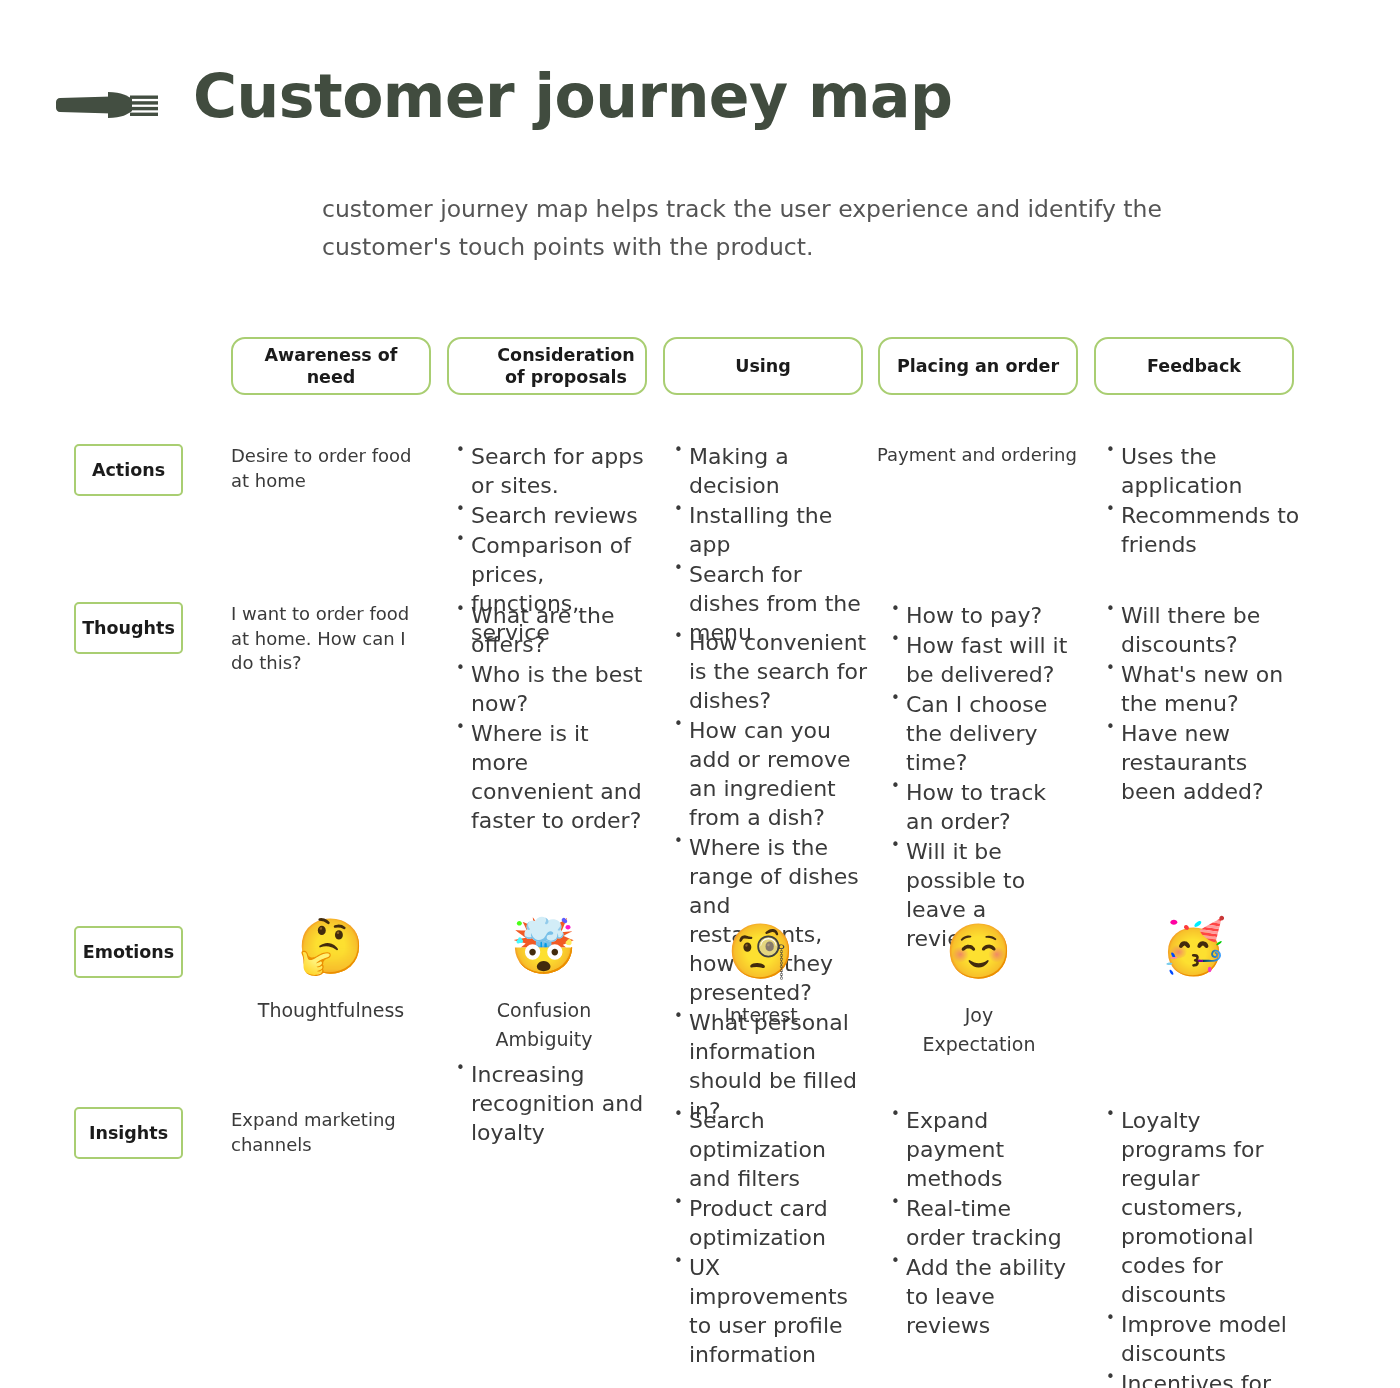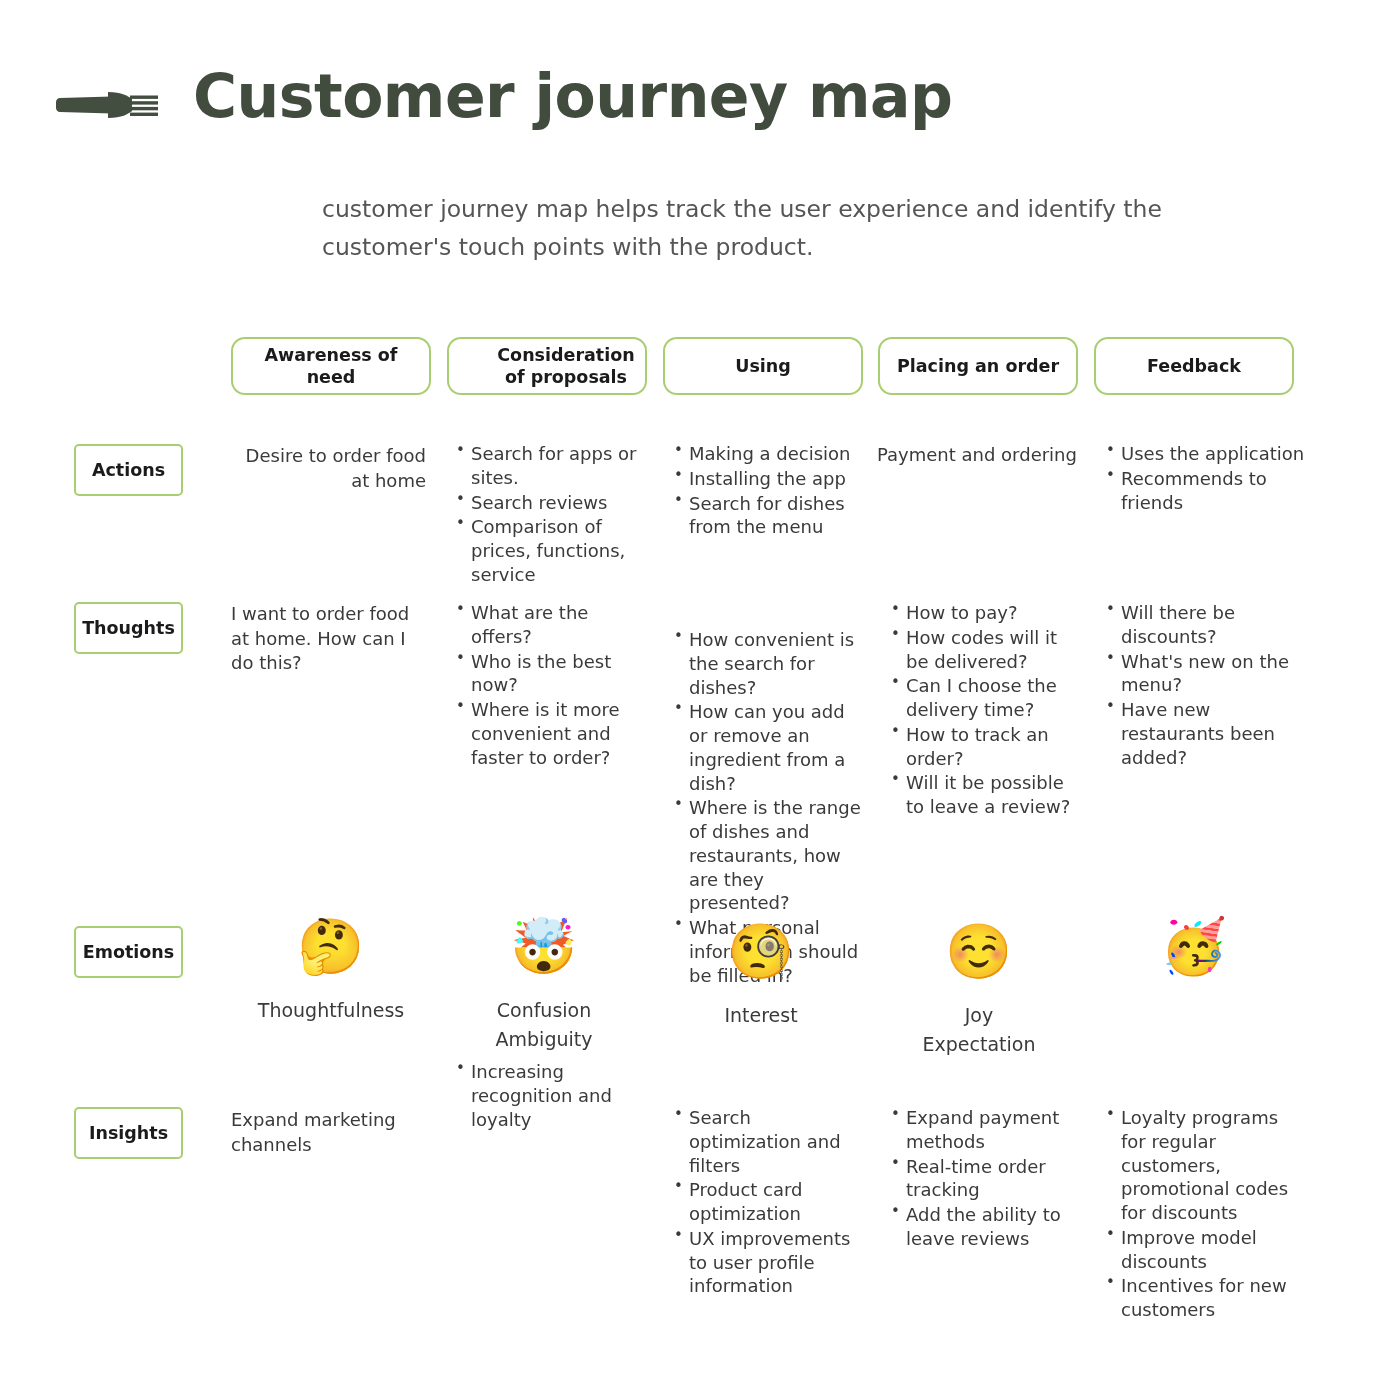--- a/index.html
+++ b/index.html
@@ -86,21 +86,21 @@
     position: absolute;
     left: 74px;
     width: 109px;
     height: 52px;
     border-radius: 5px;
   }
 
   
   .cell {
     position: absolute;
-    font-size: 18px;
+    font-size: 22px;
     line-height: 1.32;
     color: #3a3a3a;
   }
   .cell.plain {
     font-size: 18px;
     line-height: 1.37;
   }
   .cell ul {
     margin: 0;
     padding: 0;
@@ -180,21 +180,21 @@
   <div class="pill row-label" style="top:602px;">
     <span>Thoughts</span>
   </div>
   <div class="pill row-label" style="top:926px;">
     <span>Emotions</span>
   </div>
   <div class="pill row-label" style="top:1107px;">
     <span>Insights</span>
   </div>
 
-  <div class="cell plain" style="left:231px; top:444px; width:195px;text-align:right;">
+  <div class="cell plain" style="left:231px; top:444px; width:195px;">
     <span>Desire to order food at home</span>
   </div>
   <div class="cell" style="left:455px; top:442px; width:200px;">
     <ul>
       <li><span>Search for apps or sites.</span></li>
       <li><span>Search reviews</span></li>
       <li><span>Comparison of prices, functions, service</span></li>
     </ul>
   </div>
   <div class="cell" style="left:673px; top:442px; width:200px;">
@@ -228,21 +228,21 @@
     <ul>
       <li><span>How convenient is the search for dishes?</span></li>
       <li><span>How can you add or remove an ingredient from a dish?</span></li>
       <li><span>Where is the range of dishes and restaurants, how are they presented?</span></li>
       <li><span>What personal information should be filled in?</span></li>
     </ul>
   </div>
   <div class="cell" style="left:890px; top:601px; width:185px;">
     <ul>
       <li><span>How to pay?</span></li>
-      <li><span>How codes will it be delivered?</span></li>
+      <li><span>How fast will it be delivered?</span></li>
       <li><span>Can I choose the delivery time?</span></li>
       <li><span>How to track an order?</span></li>
       <li><span>Will it be possible to leave a review?</span></li>
     </ul>
   </div>
   <div class="cell" style="left:1105px; top:601px; width:200px;">
     <ul>
       <li><span>Will there be discounts?</span></li>
       <li><span>What's new on the menu?</span></li>
       <li><span>Have new restaurants been added?</span></li>

